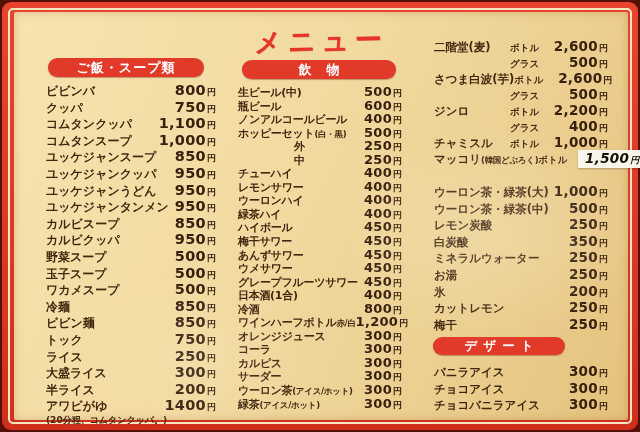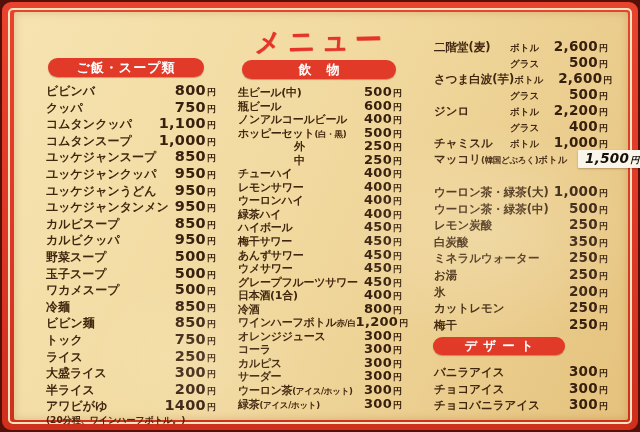--- a/index.html
+++ b/index.html
@@ -240,21 +240,21 @@
               </span>
             </div>
             <div class="row">
               <span class="n">アワビがゆ</span>
               <span class="pw">
                 <span class="p">1400</span>
                 <span class="y">円</span>
               </span>
             </div>
           </div>
-        <div class="note">(20分程、ワインハーフボトル。)</div>
+        <div class="note">(20分程、コムタンクッパ。)</div>
       </div>
 
       <div class="col col-mid">
         <div class="hdr hdr-mid">飲物</div>
         <div class="list">
             <div class="row">
               <span class="n">生ビール(中)</span>
               <span class="pw">
                 <span class="p">500</span>
                 <span class="y">円</span>

